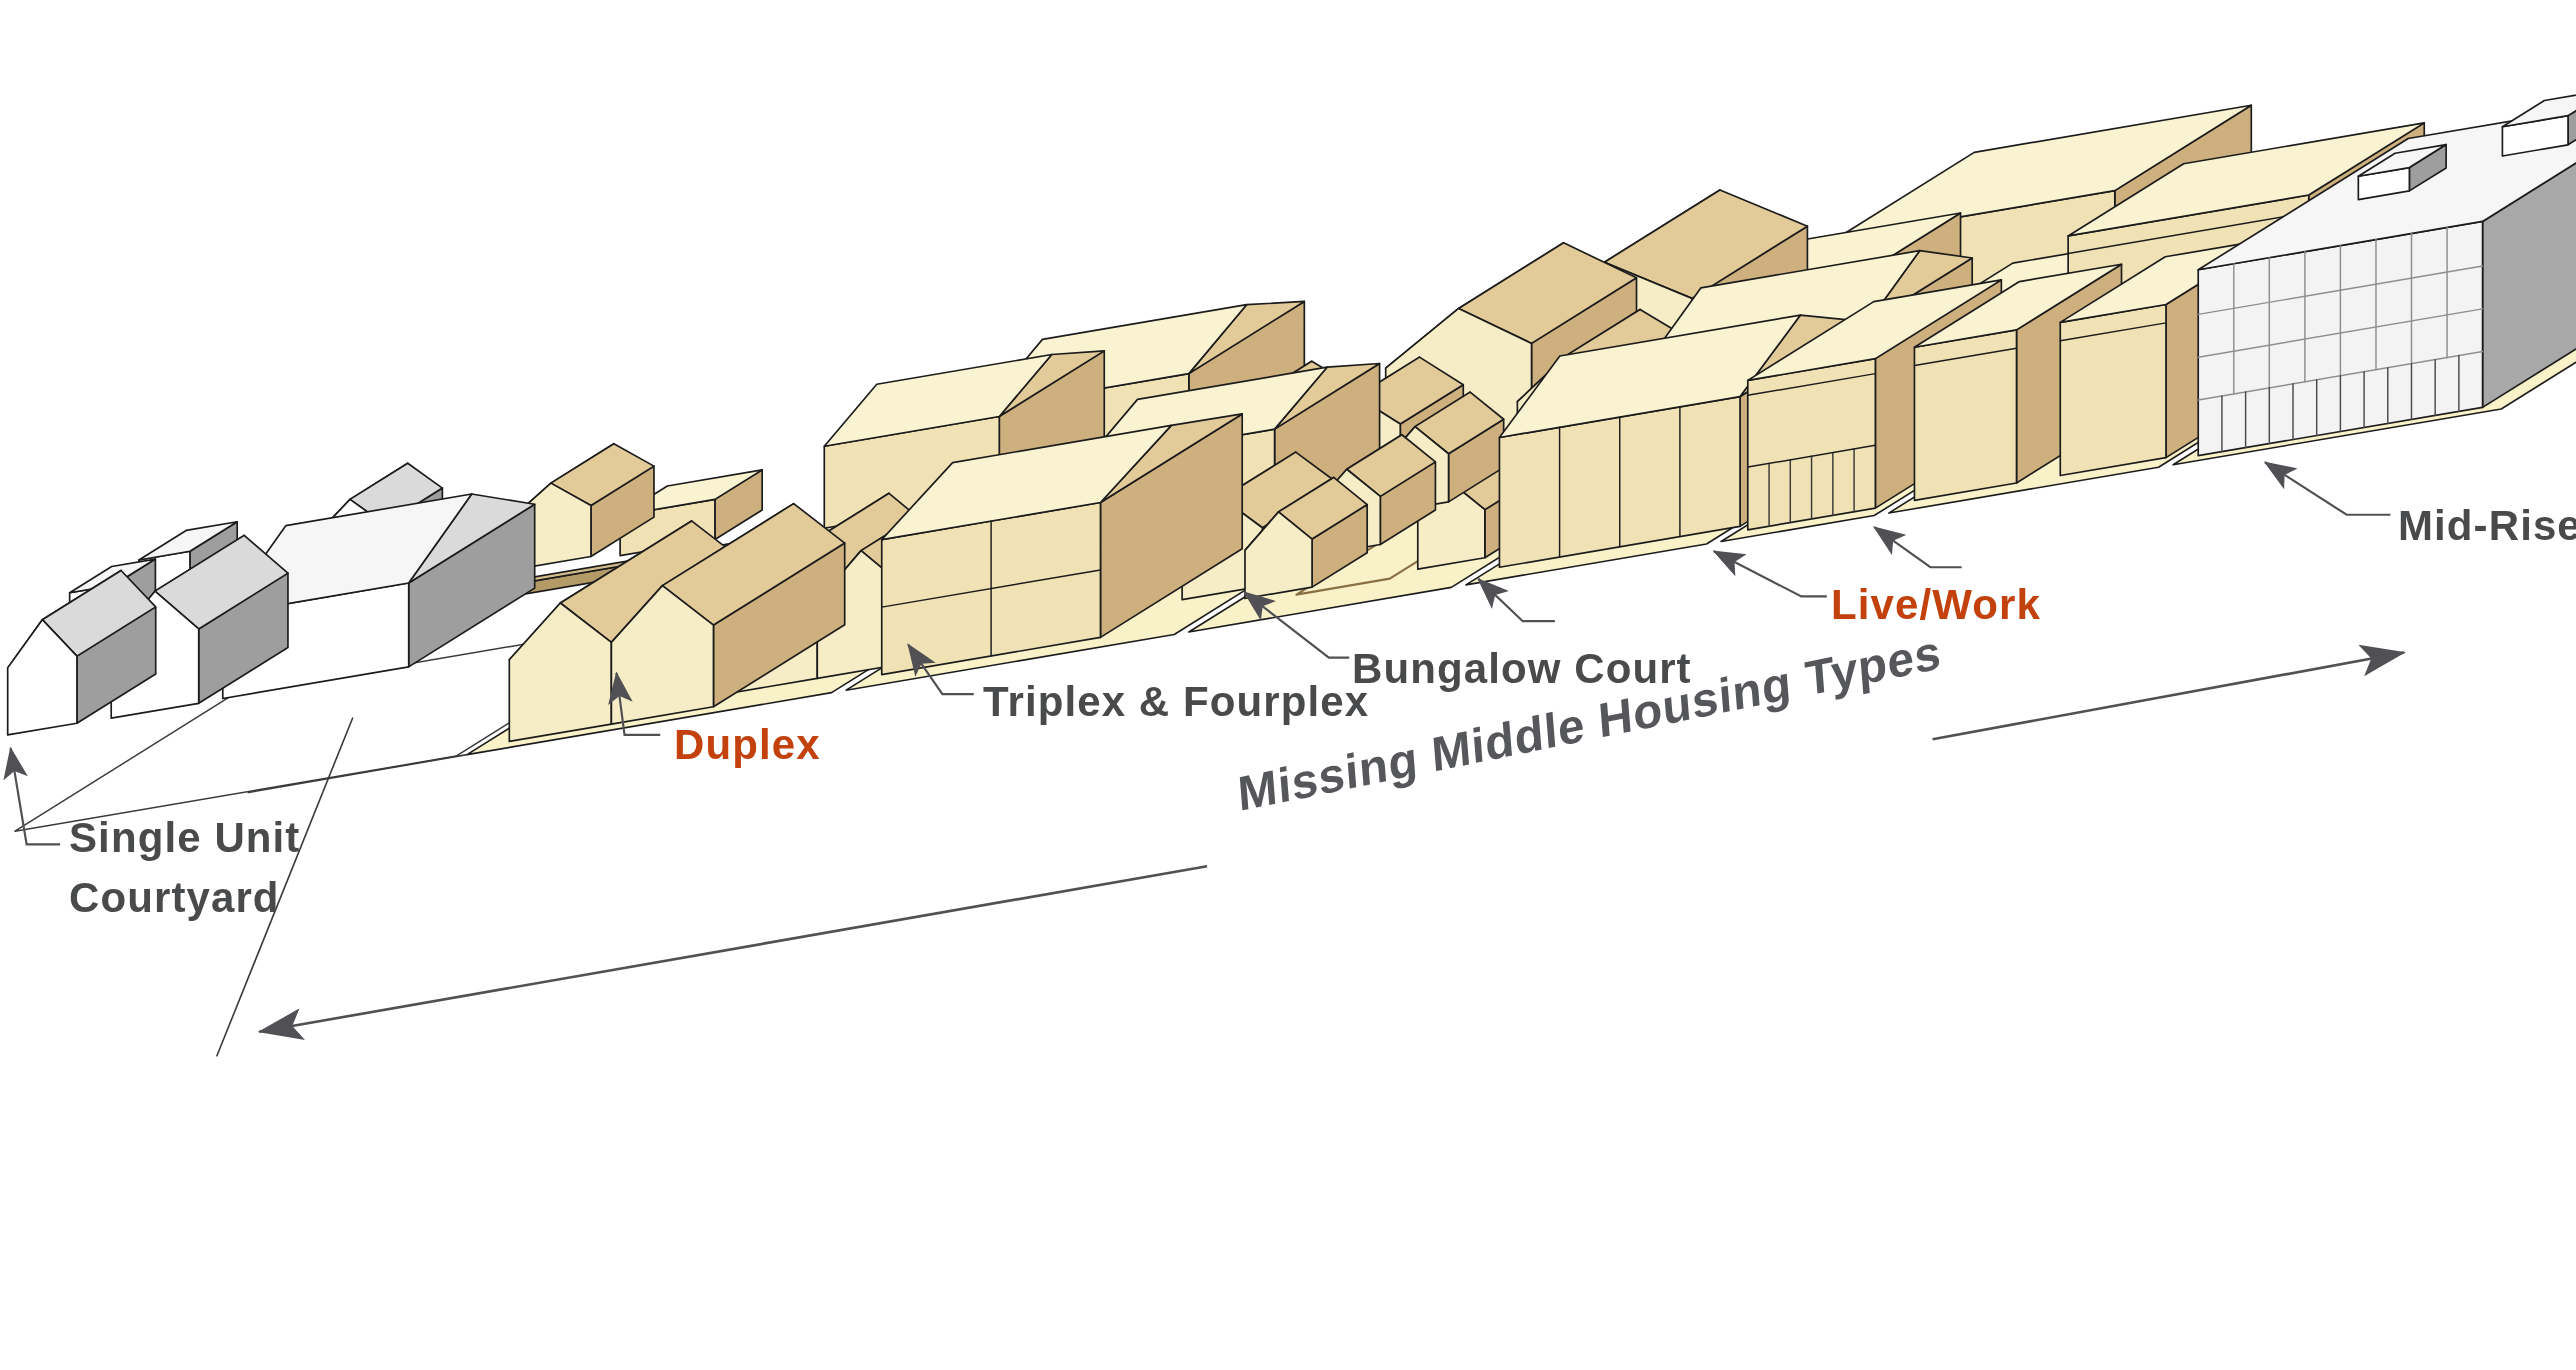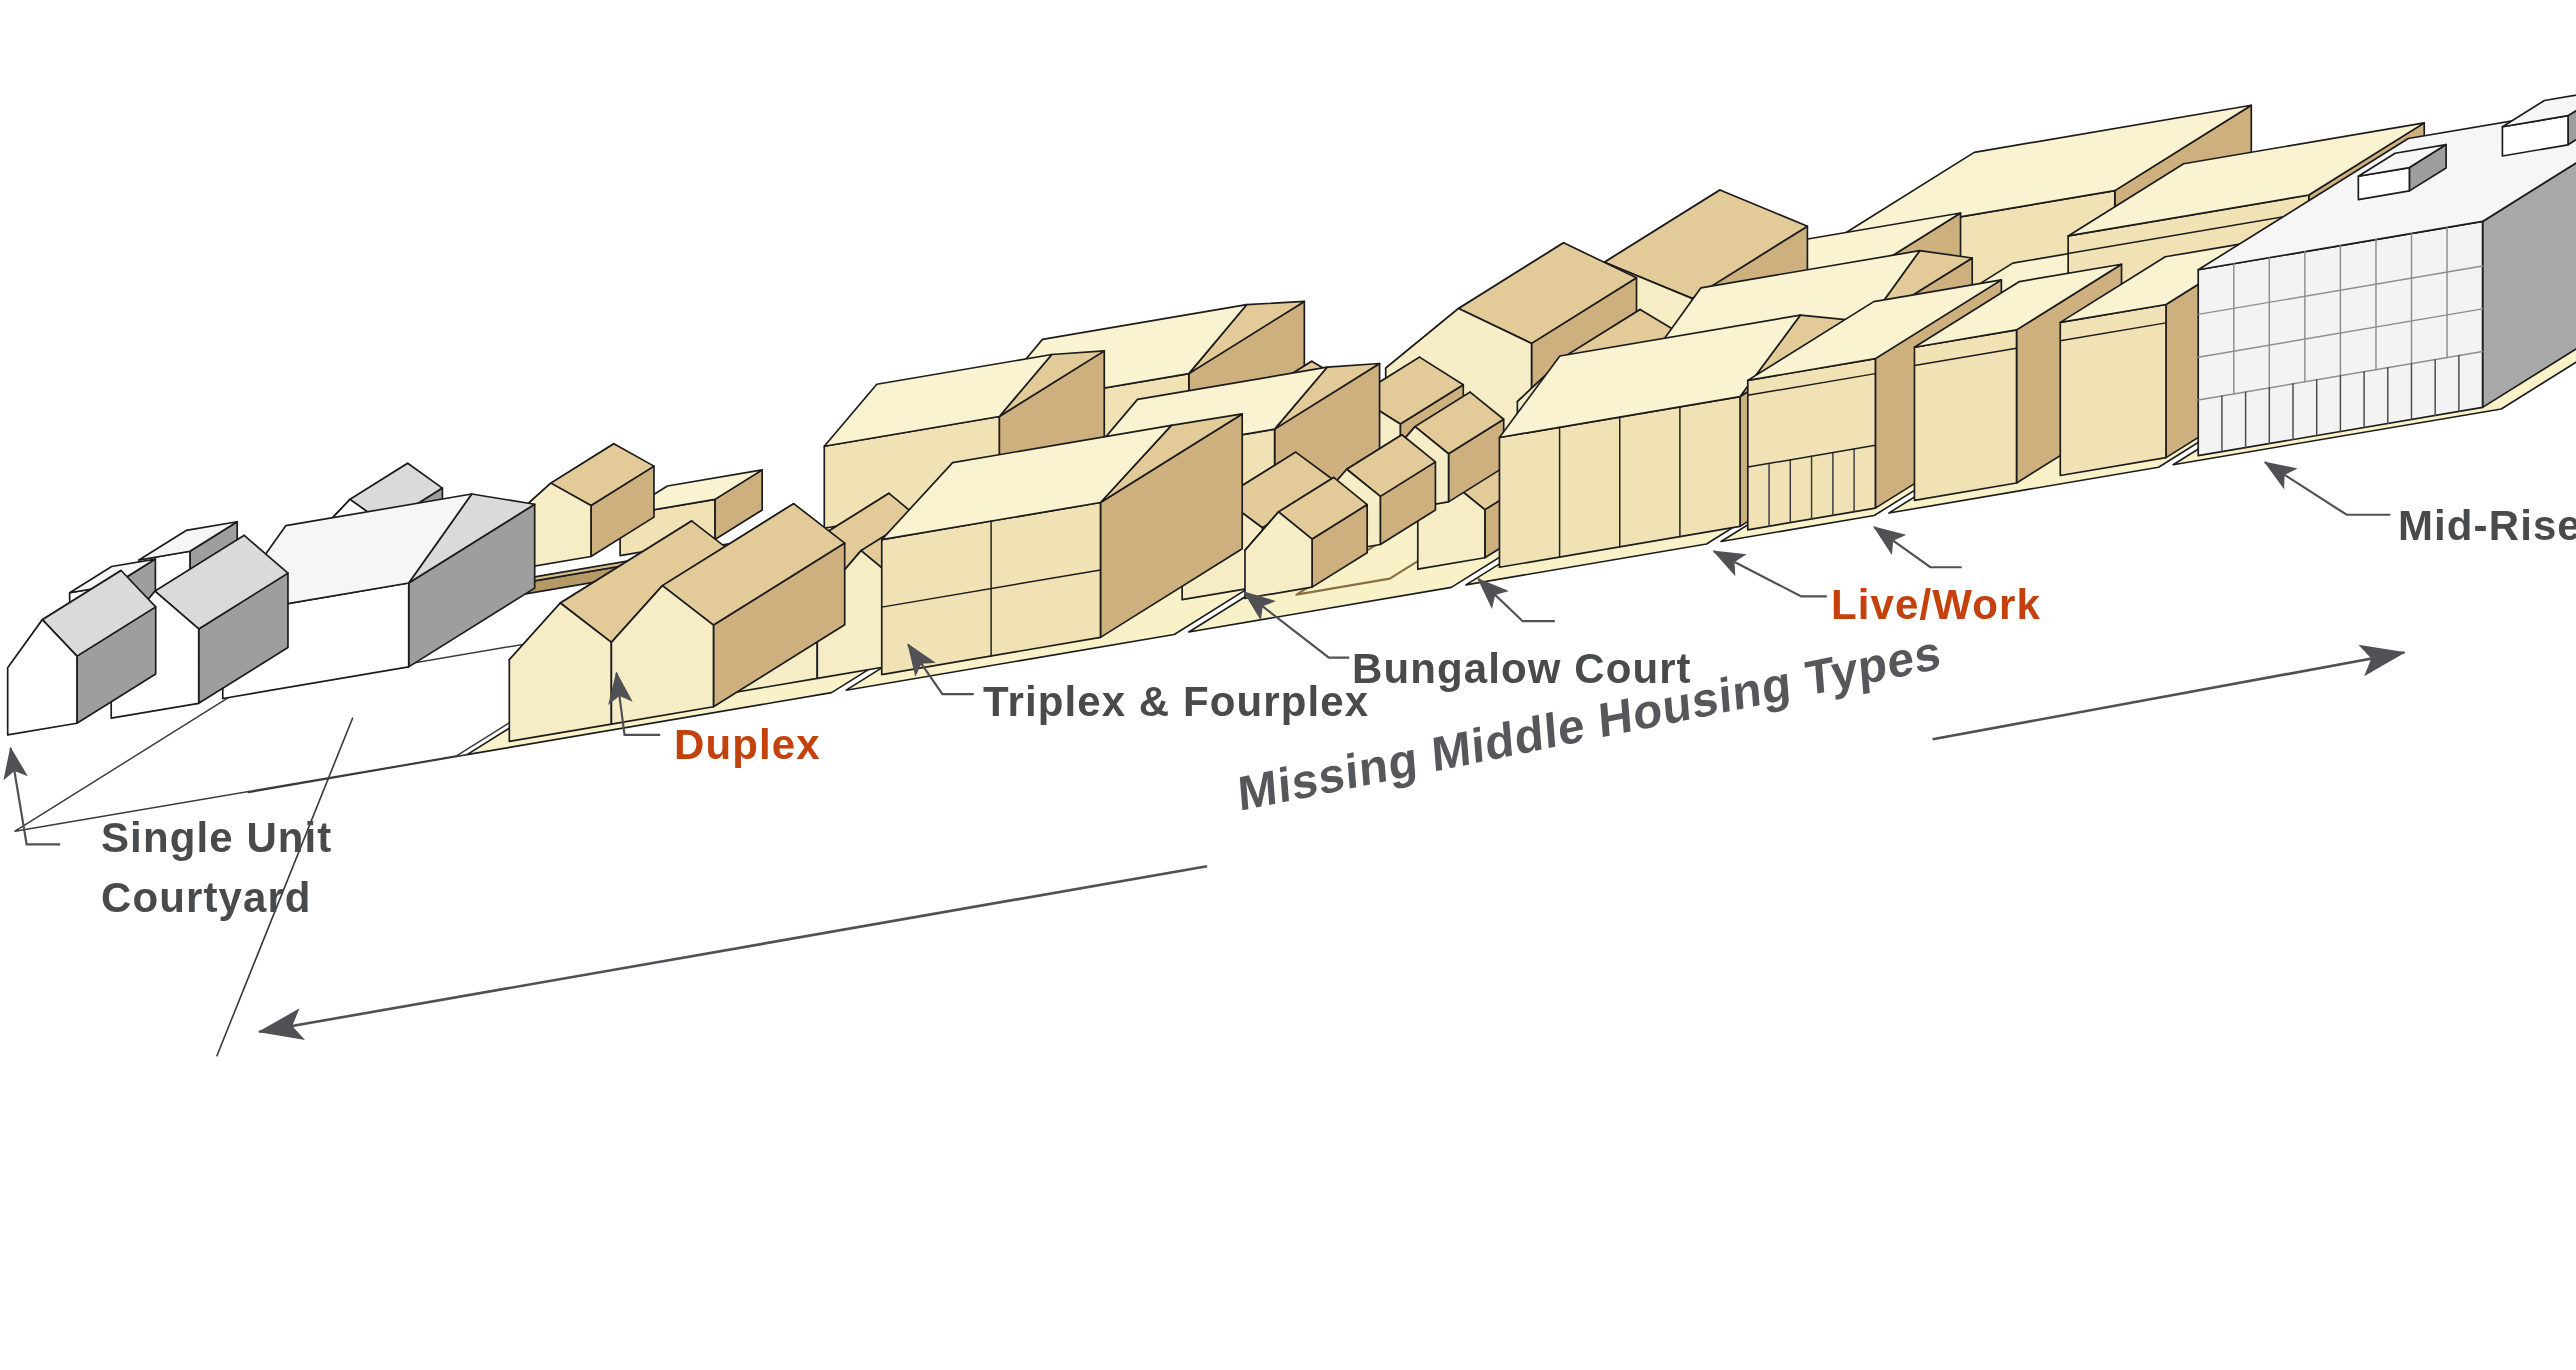--- a/index.html
+++ b/index.html
@@ -260,21 +260,21 @@
         <polyline points="1850.0,902.0 1822.0,902.0 1706.0,812.0" fill="none" stroke="#515155" stroke-width="3" marker-end="url(#ah)"></polyline>
         <polyline points="2132.0,852.0 2088.0,852.0 2027.0,794.0" fill="none" stroke="#515155" stroke-width="3" marker-end="url(#ah)"></polyline>
         <polyline points="2505.0,818.0 2470.0,818.0 2350.0,756.0" fill="none" stroke="#515155" stroke-width="3" marker-end="url(#ah)"></polyline>
         <polyline points="2690.0,778.0 2647.0,778.0 2570.0,723.0" fill="none" stroke="#515155" stroke-width="3" marker-end="url(#ah)"></polyline>
         <polyline points="3278.0,706.0 3218.0,706.0 3106.0,634.0" fill="none" stroke="#515155" stroke-width="3" marker-end="url(#ah)"></polyline>
         <polyline points="1655.0,1188.0 355.0,1415.0" fill="none" stroke="#515155" stroke-width="3.6" marker-end="url(#ahBig)"></polyline>
         <polyline points="2650.0,1014.0 3297.0,895.0" fill="none" stroke="#515155" stroke-width="3.6" marker-end="url(#ahBig)"></polyline>
       </g>
     </svg>
 
-  <div class="lbl" id="lbl-single" style="left: 69px; top: 808px; color: rgb(73, 74, 76); margin-left: 32px;">
+  <div class="lbl" id="lbl-single" style="left: 69px; top: 808px; color: rgb(73, 74, 76);">
     <span>Single Unit</span>
     <span class="l2">Courtyard</span>
   </div>
   <div class="lbl" id="lbl-duplex" style="left: 674px; top: 715px; color: #c2410c;">Duplex</div>
   <div class="lbl" id="lbl-triplex" style="left: 983px; top: 672px; color: rgb(73, 74, 76);">Triplex &amp; Fourplex</div>
   <div class="lbl" id="lbl-bungalow" style="left: 1352px; top: 639px; color: rgb(73, 74, 76);">Bungalow Court</div>
   <div class="lbl" id="lbl-livework" style="left: 1831px; top: 575px; color: #c2410c;">Live/Work</div>
   <div class="lbl" id="lbl-midrise" style="left: 2398px; top: 496px; color: rgb(73, 74, 76);">Mid-Rise</div>
 
   <div id="lbl-title" style="color: rgb(86, 87, 90);">Missing Middle Housing Types</div>

